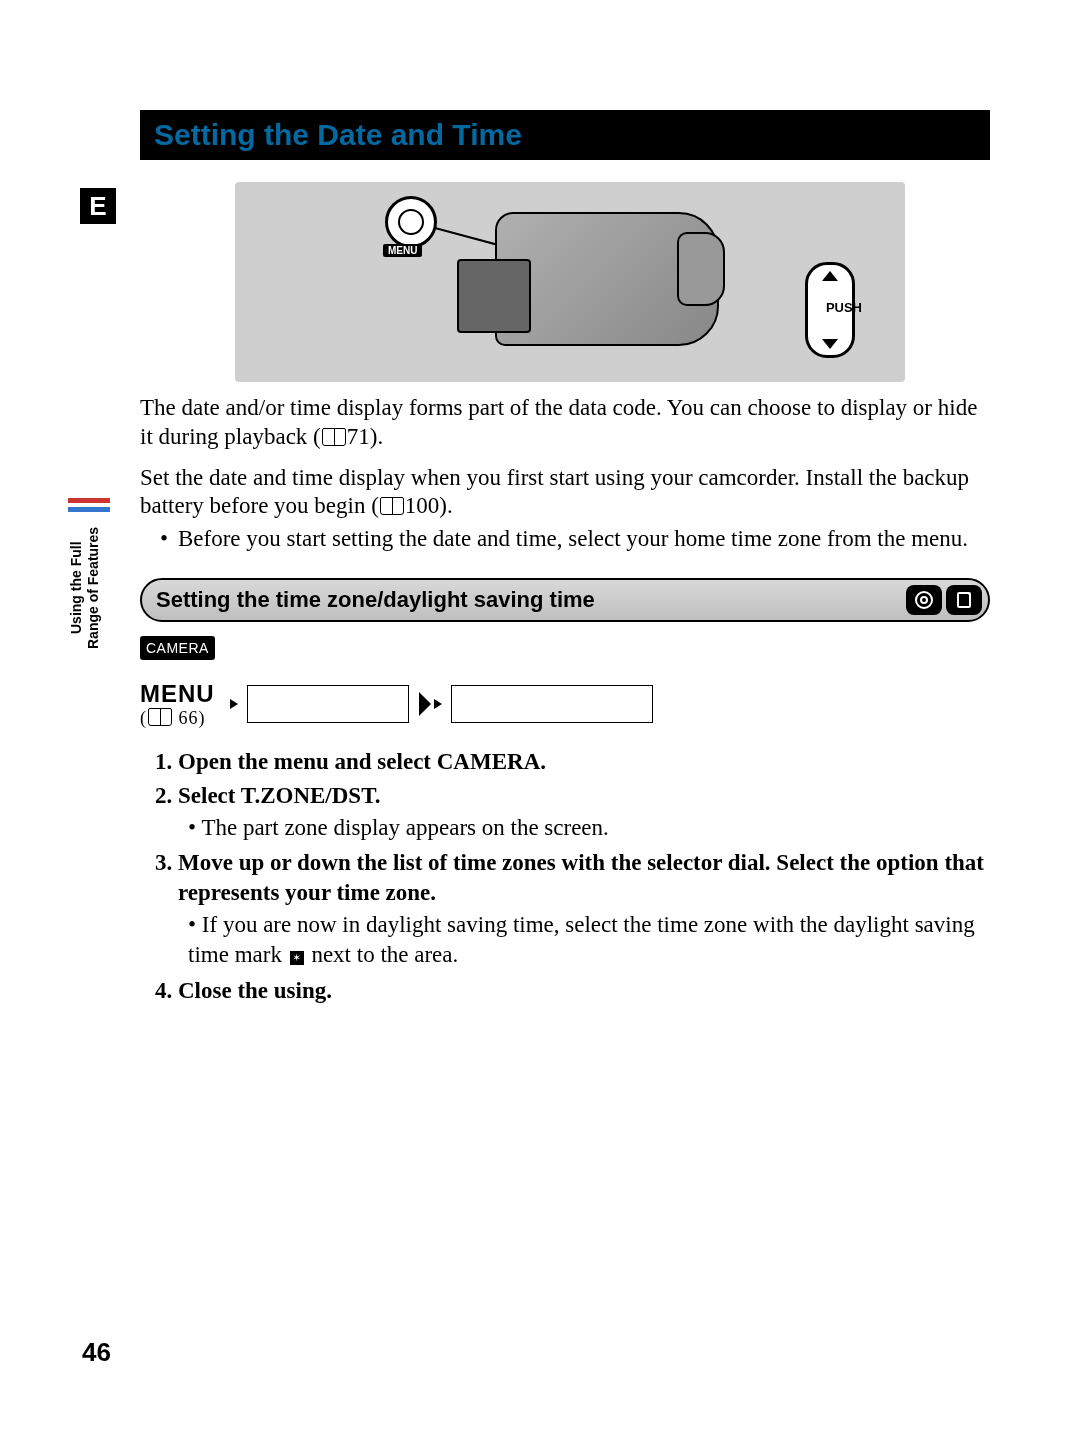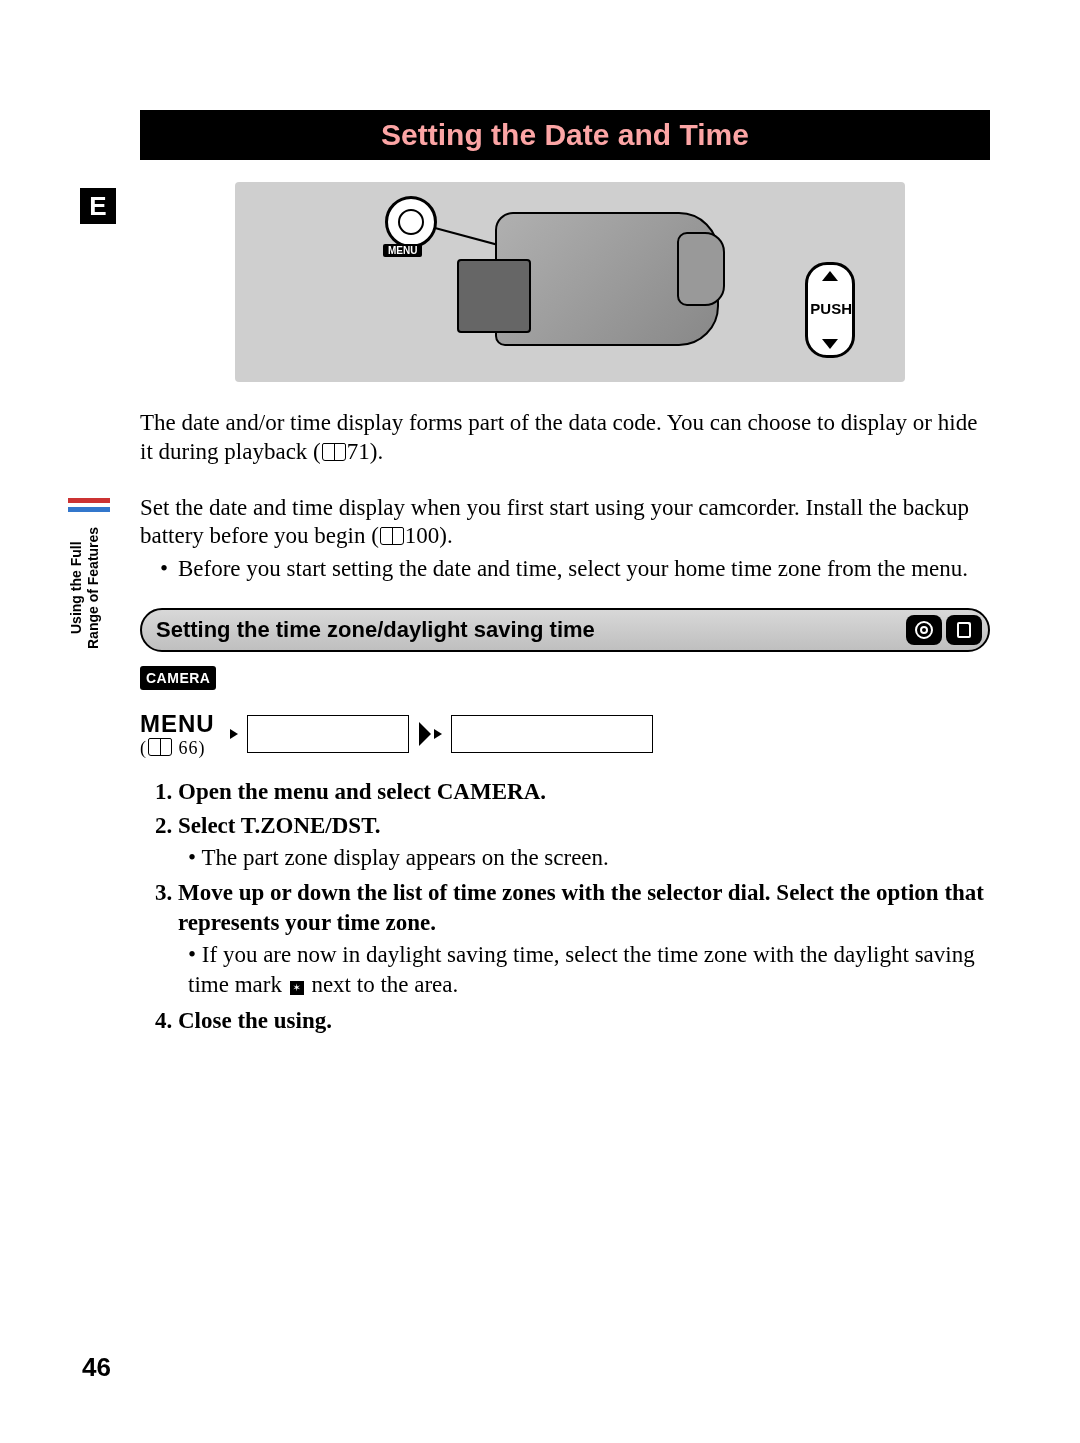--- a/index.html
+++ b/index.html
@@ -11,27 +11,26 @@
     width: 1080px;
     height: 1443px;
     position: relative;
   }
   .page {
     position: relative;
     padding: 110px 90px 60px 140px;
   }
   .title-bar {
     background: #000;
-    color: #fca5a5;
+    color: #0369a1;
     font-family: Arial, Helvetica, sans-serif;
     font-weight: bold;
     font-size: 30px;
     padding: 8px 14px;
     margin-bottom: 22px;
-    text-align: center;
   }
   .lang-badge {
     position: absolute;
     left: 80px;
     top: 188px;
     width: 36px;
     height: 36px;
     background: #000;
     color: #fff;
     font-family: Arial, sans-serif;
@@ -141,30 +140,30 @@
   .illus .push-dial .arrow-down {
     position: absolute;
     left: 14px; bottom: 6px;
     width: 0; height: 0;
     border-left: 8px solid transparent;
     border-right: 8px solid transparent;
     border-top: 10px solid #000;
   }
   .illus .push-label {
     position: absolute;
-    right: 53px;
+    right: 43px;
     top: 118px;
     font-family: Arial, sans-serif;
-    font-size: 15px;
+    font-size: 13px;
     font-weight: bold;
   }
   .body-text {
     font-size: 23px;
     line-height: 1.25;
-    margin-top: 27px;
+    margin-top: 12px;
   }
   .book-icon {
     display: inline-block;
     width: 22px;
     height: 16px;
     border: 1px solid #000;
     border-radius: 2px 2px 3px 3px;
     background: #fff;
     position: relative;
     top: 2px;
@@ -214,21 +213,21 @@
     display: flex;
     align-items: center;
     justify-content: center;
     font-size: 18px;
   }
   .camera-badge {
     display: inline-block;
     background: #000;
     color: #fff;
     font-family: Arial, sans-serif;
-    font-weight: bold;
+    font-weight: normal;
     font-size: 14px;
     padding: 4px 6px;
     border-radius: 3px;
     margin-top: 14px;
     letter-spacing: 0.5px;
   }
   .menu-row {
     margin-top: 20px;
     display: flex;
     align-items: center;
@@ -328,21 +327,21 @@
     font-weight: bold;
     font-size: 14px;
     text-align: center;
     line-height: 1.2;
     margin-top: 6px;
     height: 140px;
   }
   .page-num {
     position: absolute;
     left: 82px;
-    bottom: 60px;
+    bottom: 75px;
     font-family: Arial, sans-serif;
     font-weight: bold;
     font-size: 26px;
   }
 </style>
 </head>
 <body>
 
 <div class="page">
 

